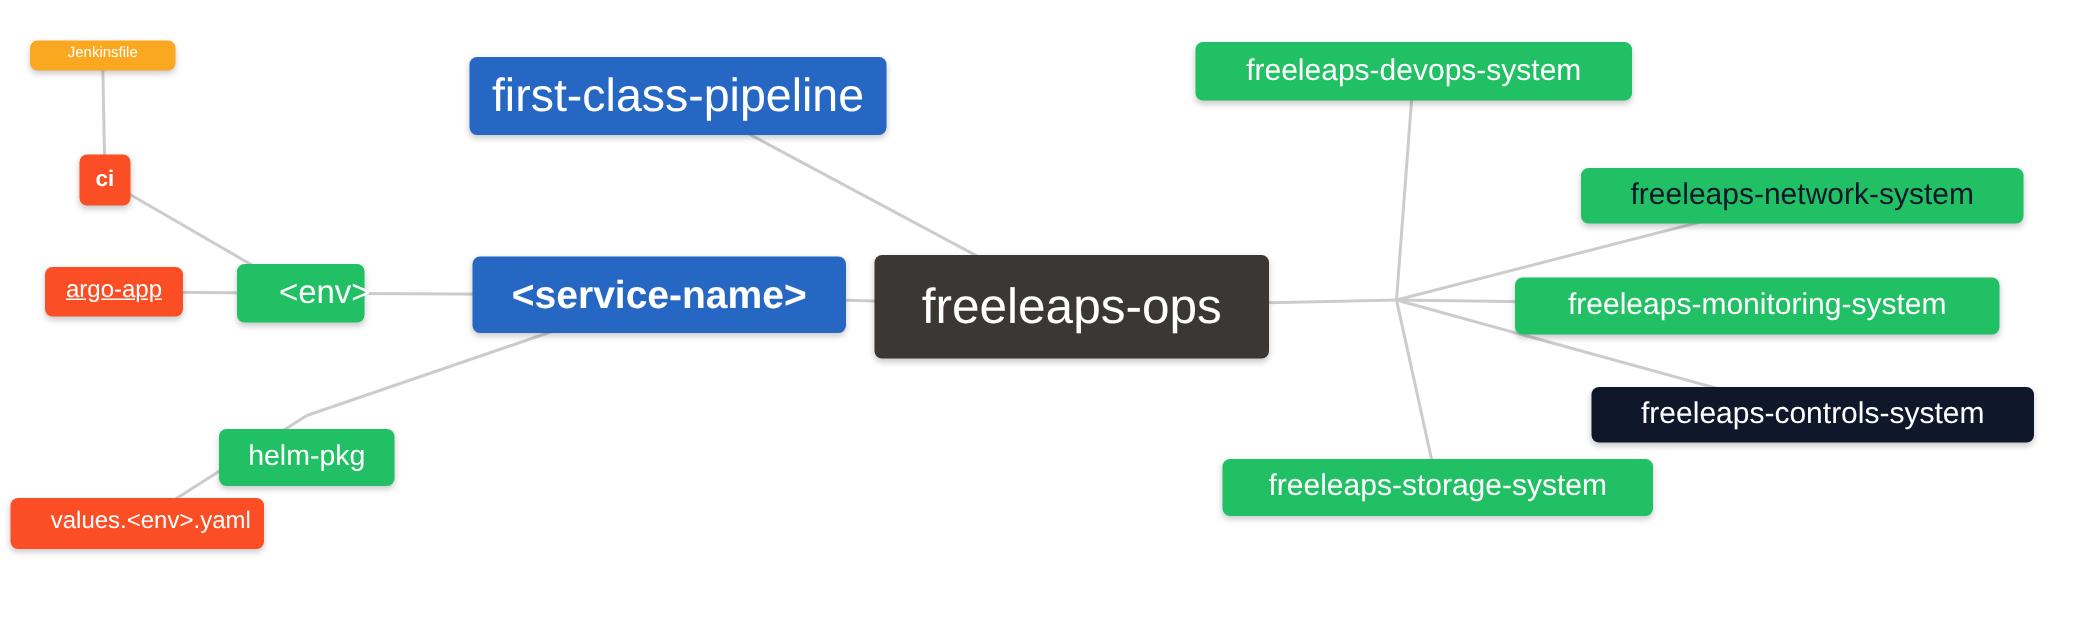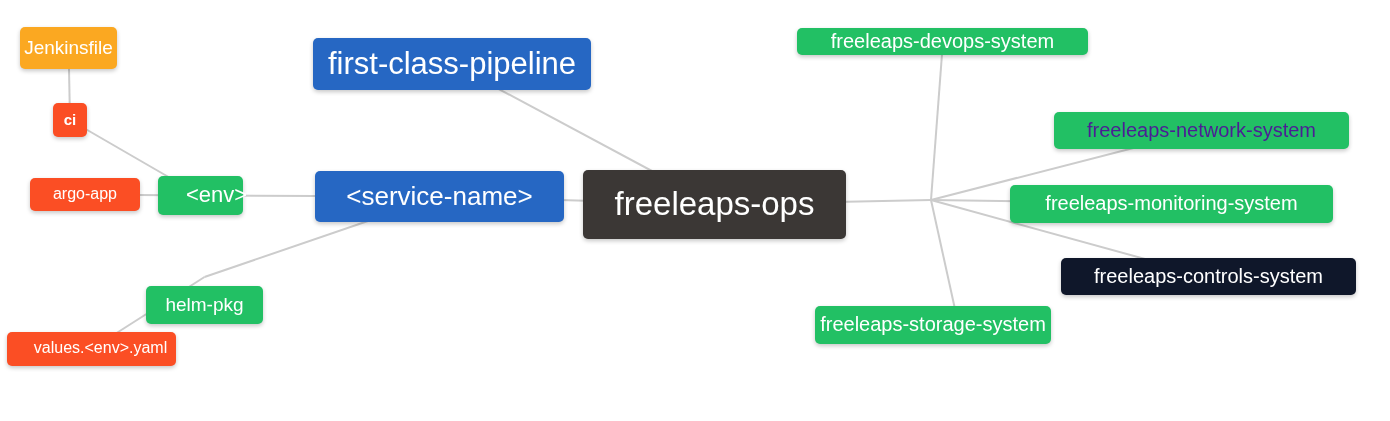--- a/index.html
+++ b/index.html
@@ -59,49 +59,49 @@
       <line x1="931" y1="200" x2="1210.5" y2="204" stroke="#cccccc" stroke-width="2"></line>
       <line x1="931" y1="200" x2="1208.5" y2="276.5" stroke="#cccccc" stroke-width="2"></line>
       <line x1="931" y1="200" x2="958.5" y2="325" stroke="#cccccc" stroke-width="2"></line>
     </svg>
 <div class="node" style="left: 583px; top: 170px; width: 263px; height: 69px; background: rgb(59, 55, 53); color: rgb(255, 255, 255); font-size: 33px; font-weight: 400;">
       <span>freeleaps-ops</span>
     </div>
     <div class="node" style="left: 313px; top: 38px; width: 278px; height: 52px; background: rgb(38, 103, 195); color: rgb(255, 255, 255); font-size: 31px; font-weight: 400;">
       <span>first-class-pipeline</span>
     </div>
-    <div class="node" style="left: 315px; top: 171px; width: 249px; height: 51px; background: rgb(38, 103, 195); color: rgb(255, 255, 255); font-size: 26px; font-weight: 400;">
+    <div class="node" style="left: 315px; top: 171px; width: 249px; height: 51px; background: rgb(38, 103, 195); color: rgb(255, 255, 255); font-size: 26px; font-weight: 700;">
       <span>&lt;service-name&gt;</span>
     </div>
     <div class="node" style="left: 158px; top: 176px; width: 85px; height: 39px; background: rgb(34, 192, 100); color: rgb(255, 255, 255); font-size: 22px; font-weight: 400; padding-left: 32px;">
       <span>&lt;env&gt;</span>
     </div>
     <div class="node" style="left: 146px; top: 258px; width: 117px; height: 38px; background: rgb(34, 192, 100); color: rgb(255, 255, 255); font-size: 19px; font-weight: 400; margin-top: 28px;">
       <span>helm-pkg</span>
     </div>
-    <div class="node" style="left: 797px; top: 28px; width: 291px; height: 27px; background: rgb(34, 192, 100); color: rgb(255, 255, 255); font-size: 20px; font-weight: 400;">
+    <div class="node" style="left: 797px; top: 28px; width: 291px; height: 39px; background: rgb(34, 192, 100); color: rgb(255, 255, 255); font-size: 20px; font-weight: 400;">
       <span>freeleaps-devops-system</span>
     </div>
-    <div class="node" style="left: 1054px; top: 112px; width: 295px; height: 37px; background: rgb(34, 192, 100); color: #4c1d95; font-size: 20px; font-weight: 400; align-items: center;">
+    <div class="node" style="left: 1054px; top: 112px; width: 295px; height: 37px; background: rgb(34, 192, 100); color: #0f172a; font-size: 20px; font-weight: 400; align-items: center;">
       <span>freeleaps-network-system</span>
     </div>
     <div class="node" style="left: 1010px; top: 185px; width: 323px; height: 38px; background: rgb(34, 192, 100); color: rgb(255, 255, 255); font-size: 20px; font-weight: 400;">
       <span>freeleaps-monitoring-system</span>
     </div>
     <div class="node" style="left: 1061px; top: 258px; width: 295px; height: 37px; background: #0f172a; color: rgb(255, 255, 255); font-size: 20px; font-weight: 400;">
       <span>freeleaps-controls-system</span>
     </div>
-    <div class="node" style="left: 815px; top: 306px; width: 236px; height: 38px; background: rgb(34, 192, 100); color: rgb(255, 255, 255); font-size: 20px; font-weight: 400;">
+    <div class="node" style="left: 815px; top: 306px; width: 287px; height: 38px; background: rgb(34, 192, 100); color: rgb(255, 255, 255); font-size: 20px; font-weight: 400;">
       <span>freeleaps-storage-system</span>
     </div>
-    <div class="node" style="left: 30px; top: 178px; width: 110px; height: 33px; background: rgb(251, 78, 36); color: rgb(255, 255, 255); font-size: 16px; font-weight: 400;">
+    <div class="node" style="left: 30px; top: 178px; width: 92px; height: 33px; background: rgb(251, 78, 36); color: rgb(255, 255, 255); font-size: 16px; font-weight: 400; text-decoration: underline;">
       <span>argo-app</span>
     </div>
     <div class="node" style="left: 7px; top: 332px; width: 169px; height: 34px; background: rgb(251, 78, 36); color: rgb(255, 255, 255); font-size: 16px; font-weight: 400; padding-left: 18px;">
       <span>values.&lt;env&gt;.yaml</span>
     </div>
     <div class="node" style="left: 53px; top: 103px; width: 34px; height: 34px; background: rgb(251, 78, 36); color: rgb(255, 255, 255); font-size: 15px; font-weight: 700;">
       <span>ci</span>
     </div>
-    <div class="node" style="left: 20px; top: 27px; width: 97px; height: 42px; background: rgb(251, 168, 33); color: rgb(255, 255, 255); font-size: 19px; font-weight: 400;">
+    <div class="node" style="left: 20px; top: 27px; width: 97px; height: 20px; background: rgb(251, 168, 33); color: rgb(255, 255, 255); font-size: 10px; font-weight: 400;">
       <span>Jenkinsfile</span>
     </div>
   </div>
 
 </body></html>

